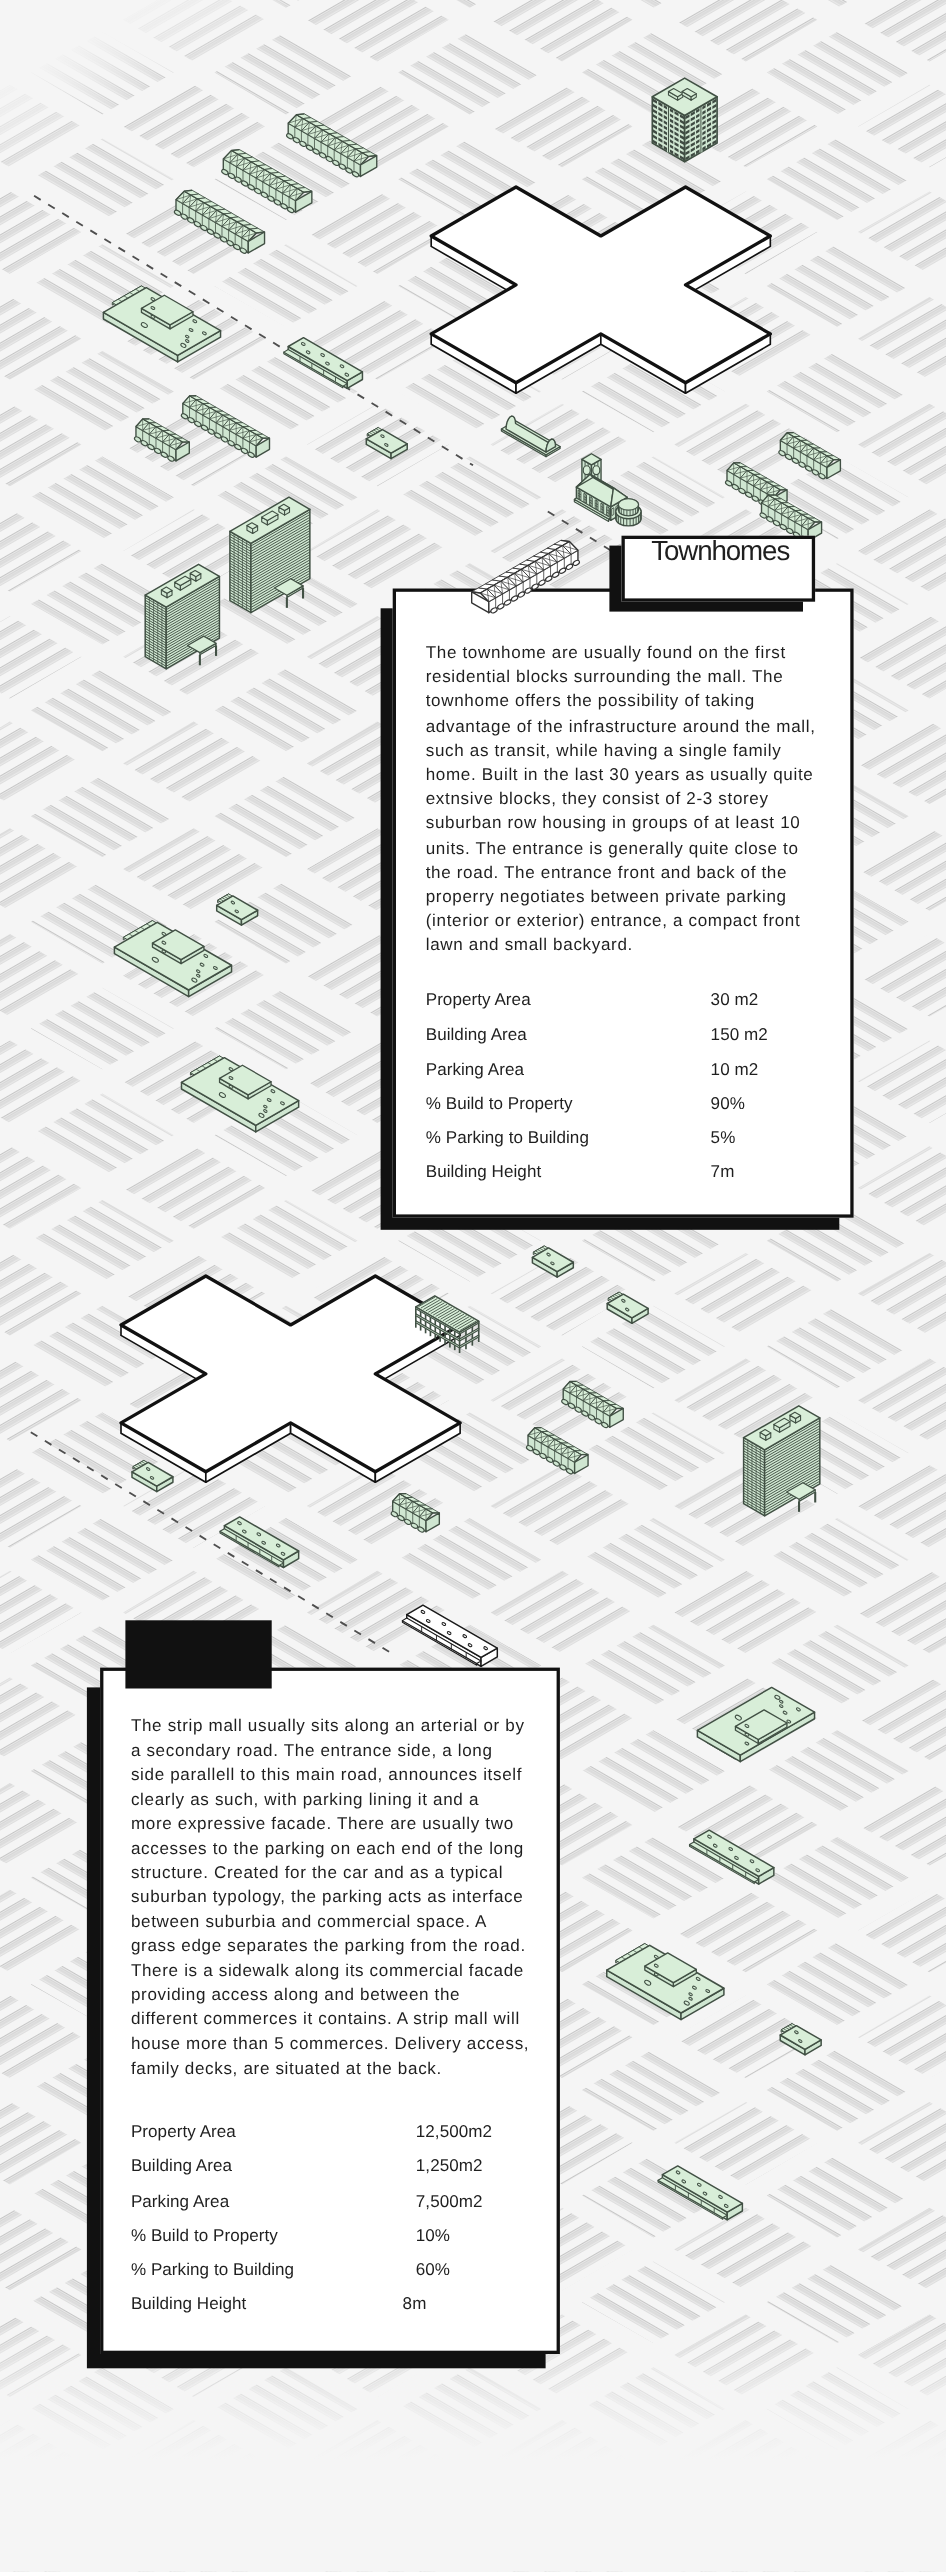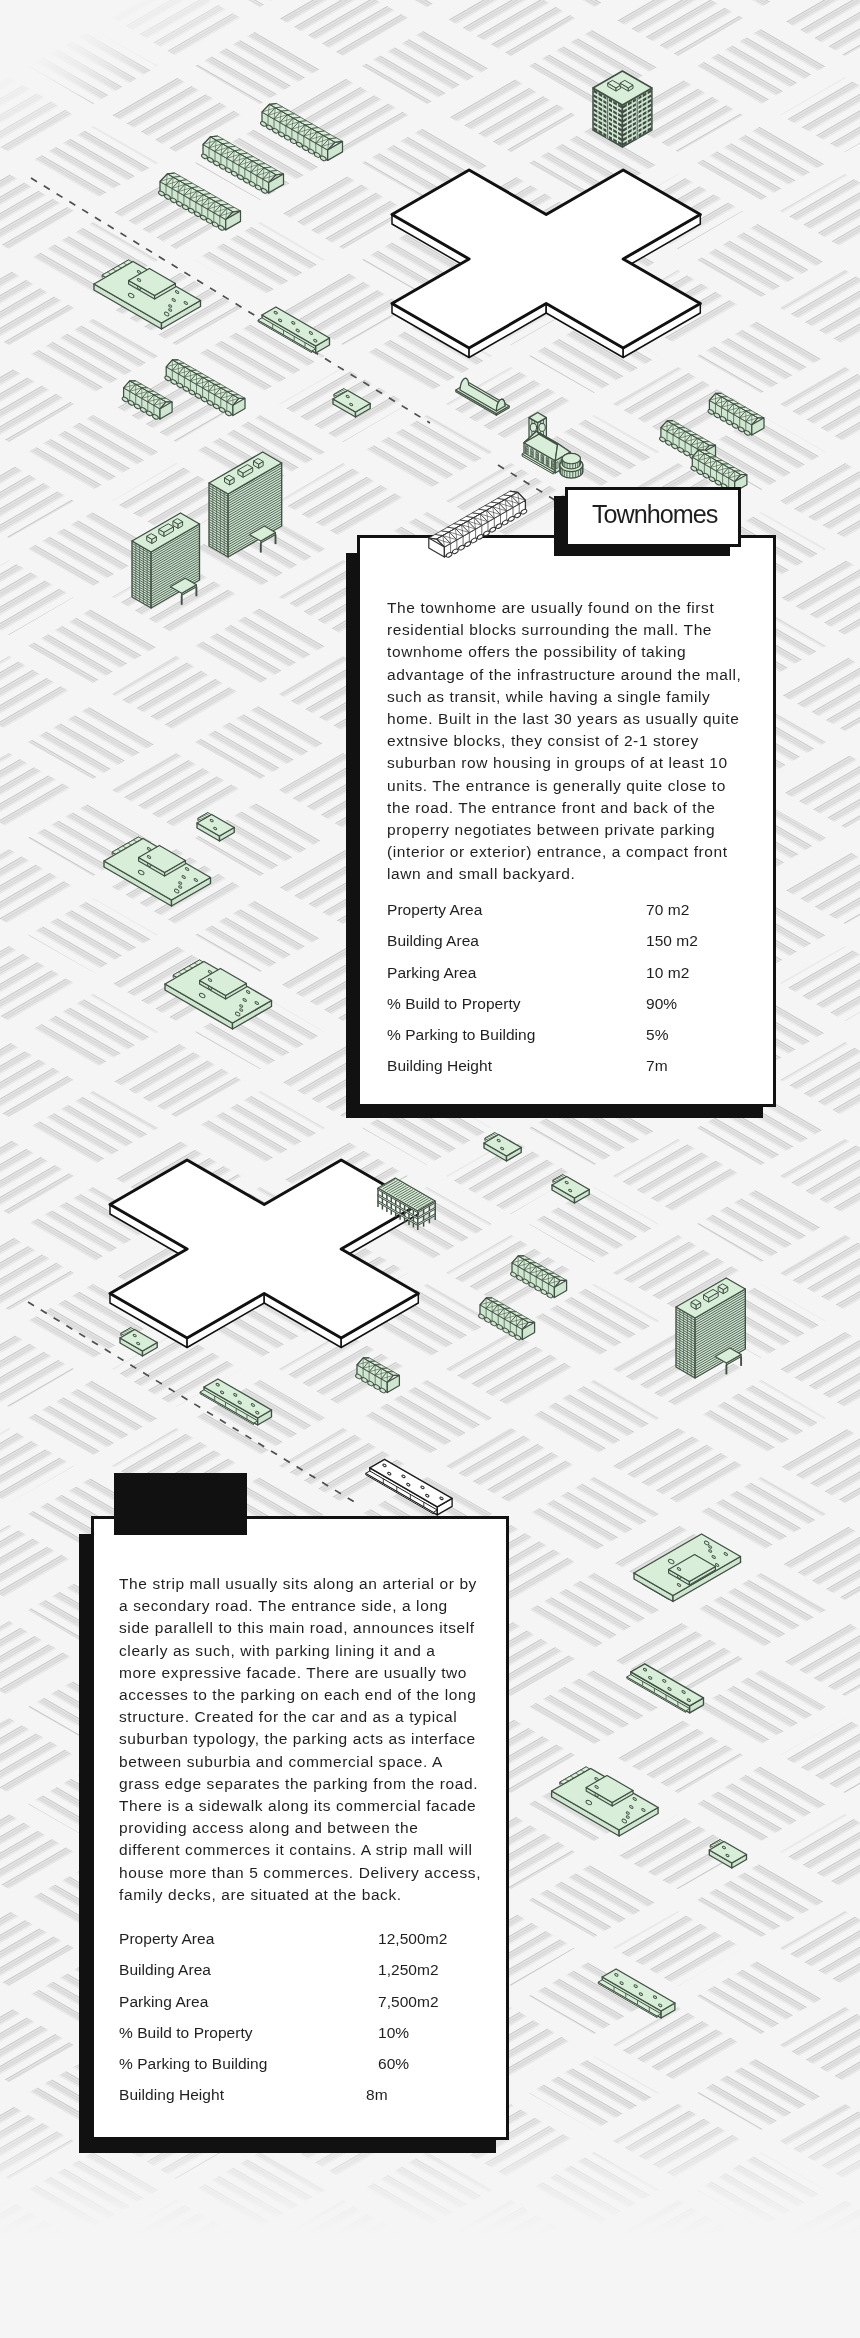--- a/index.html
+++ b/index.html
@@ -4,23 +4,23 @@
 <style>
 html,body{margin:0;padding:0;background:#f5f5f5;}
 body{width:860px;height:2338px;position:relative;overflow:hidden;
      font-family:"Liberation Sans",sans-serif;-webkit-font-smoothing:antialiased;}
 #stage{position:absolute;left:0;top:0;width:860px;height:2338px;}
 svg.art{display:block;position:absolute;left:0;top:0;}
 .card{position:absolute;background:#fff;border:3px solid #111;box-sizing:border-box;}
 .cardshadow{position:absolute;background:#111;}
 .titleshadow{position:absolute;background:#111;}
 .titlebox{position:absolute;background:#fff;border:3px solid #111;box-sizing:border-box;
-          display:flex;align-items:center;}
+          display:flex;}
 .titletext{font-size:25.2px;color:#1f1f1f;letter-spacing:-1.0px;white-space:pre;}
-.body-text{position:absolute;color:#1f1f1f;text-align:left;margin-top:14px;}
+.body-text{position:absolute;color:#1f1f1f;text-align:left;}
 .bodyline{font-size:15.5px;line-height:22.2px;letter-spacing:0.6px;white-space:pre;}
 .stats{position:absolute;text-decoration:underline;}
 .statrow{position:relative;height:31.3px;font-size:15.5px;color:#1f1f1f;letter-spacing:0.05px;white-space:pre;}
 .statlabel{position:absolute;left:0;top:0;}
 .statvalue{position:absolute;top:0;}
 </style>
 </head>
 <body>
 
 <div id="stage">
@@ -1807,30 +1807,30 @@
     <div class="titlebox" style="left:565px;top:487px;width:176px;height:60px;padding-left:24px">
       <span class="titletext" style="position:relative;top:-3px">Townhomes</span>
     </div>
     <div class="body-text" style="left:387px;top:583px;width:352px">
       <div class="bodyline">The townhome are usually found on the first</div>
       <div class="bodyline">residential blocks surrounding the mall. The</div>
       <div class="bodyline">townhome offers the possibility of taking</div>
       <div class="bodyline">advantage of the infrastructure around the mall,</div>
       <div class="bodyline">such as transit, while having a single family</div>
       <div class="bodyline">home. Built in the last 30 years as usually quite</div>
-      <div class="bodyline">extnsive blocks, they consist of 2-1 storey</div>
+      <div class="bodyline">extnsive blocks, they consist of 2-3 storey</div>
       <div class="bodyline">suburban row housing in groups of at least 10</div>
       <div class="bodyline">units. The entrance is generally quite close to</div>
       <div class="bodyline">the road. The entrance front and back of the</div>
       <div class="bodyline">properry negotiates between private parking</div>
       <div class="bodyline">(interior or exterior) entrance, a compact front</div>
       <div class="bodyline">lawn and small backyard.</div>
     </div>
     <div class="stats" style="left:387px;top:901px;width:350px">
-      <div class="statrow"><span class="statlabel">Property Area</span><span class="statvalue" style="left:259px">70 m2</span></div>
+      <div class="statrow"><span class="statlabel">Property Area</span><span class="statvalue" style="left:259px">30 m2</span></div>
       <div class="statrow"><span class="statlabel">Building Area</span><span class="statvalue" style="left:259px">150 m2</span></div>
       <div class="statrow"><span class="statlabel">Parking Area</span><span class="statvalue" style="left:259px">10 m2</span></div>
       <div class="statrow"><span class="statlabel">% Build to Property</span><span class="statvalue" style="left:259px">90%</span></div>
       <div class="statrow"><span class="statlabel">% Parking to Building</span><span class="statvalue" style="left:259px">5%</span></div>
       <div class="statrow"><span class="statlabel">Building Height</span><span class="statvalue" style="left:259px">7m</span></div>
     </div>
     <div class="cardshadow" style="left:79px;top:1534px;width:417px;height:619px"></div>
     <div class="card" style="left:91px;top:1516px;width:418px;height:624px"></div>
     <div class="titleshadow" style="left:114px;top:1473px;width:133px;height:62px"></div>
     <div class="body-text" style="left:119px;top:1559px;width:358px">

